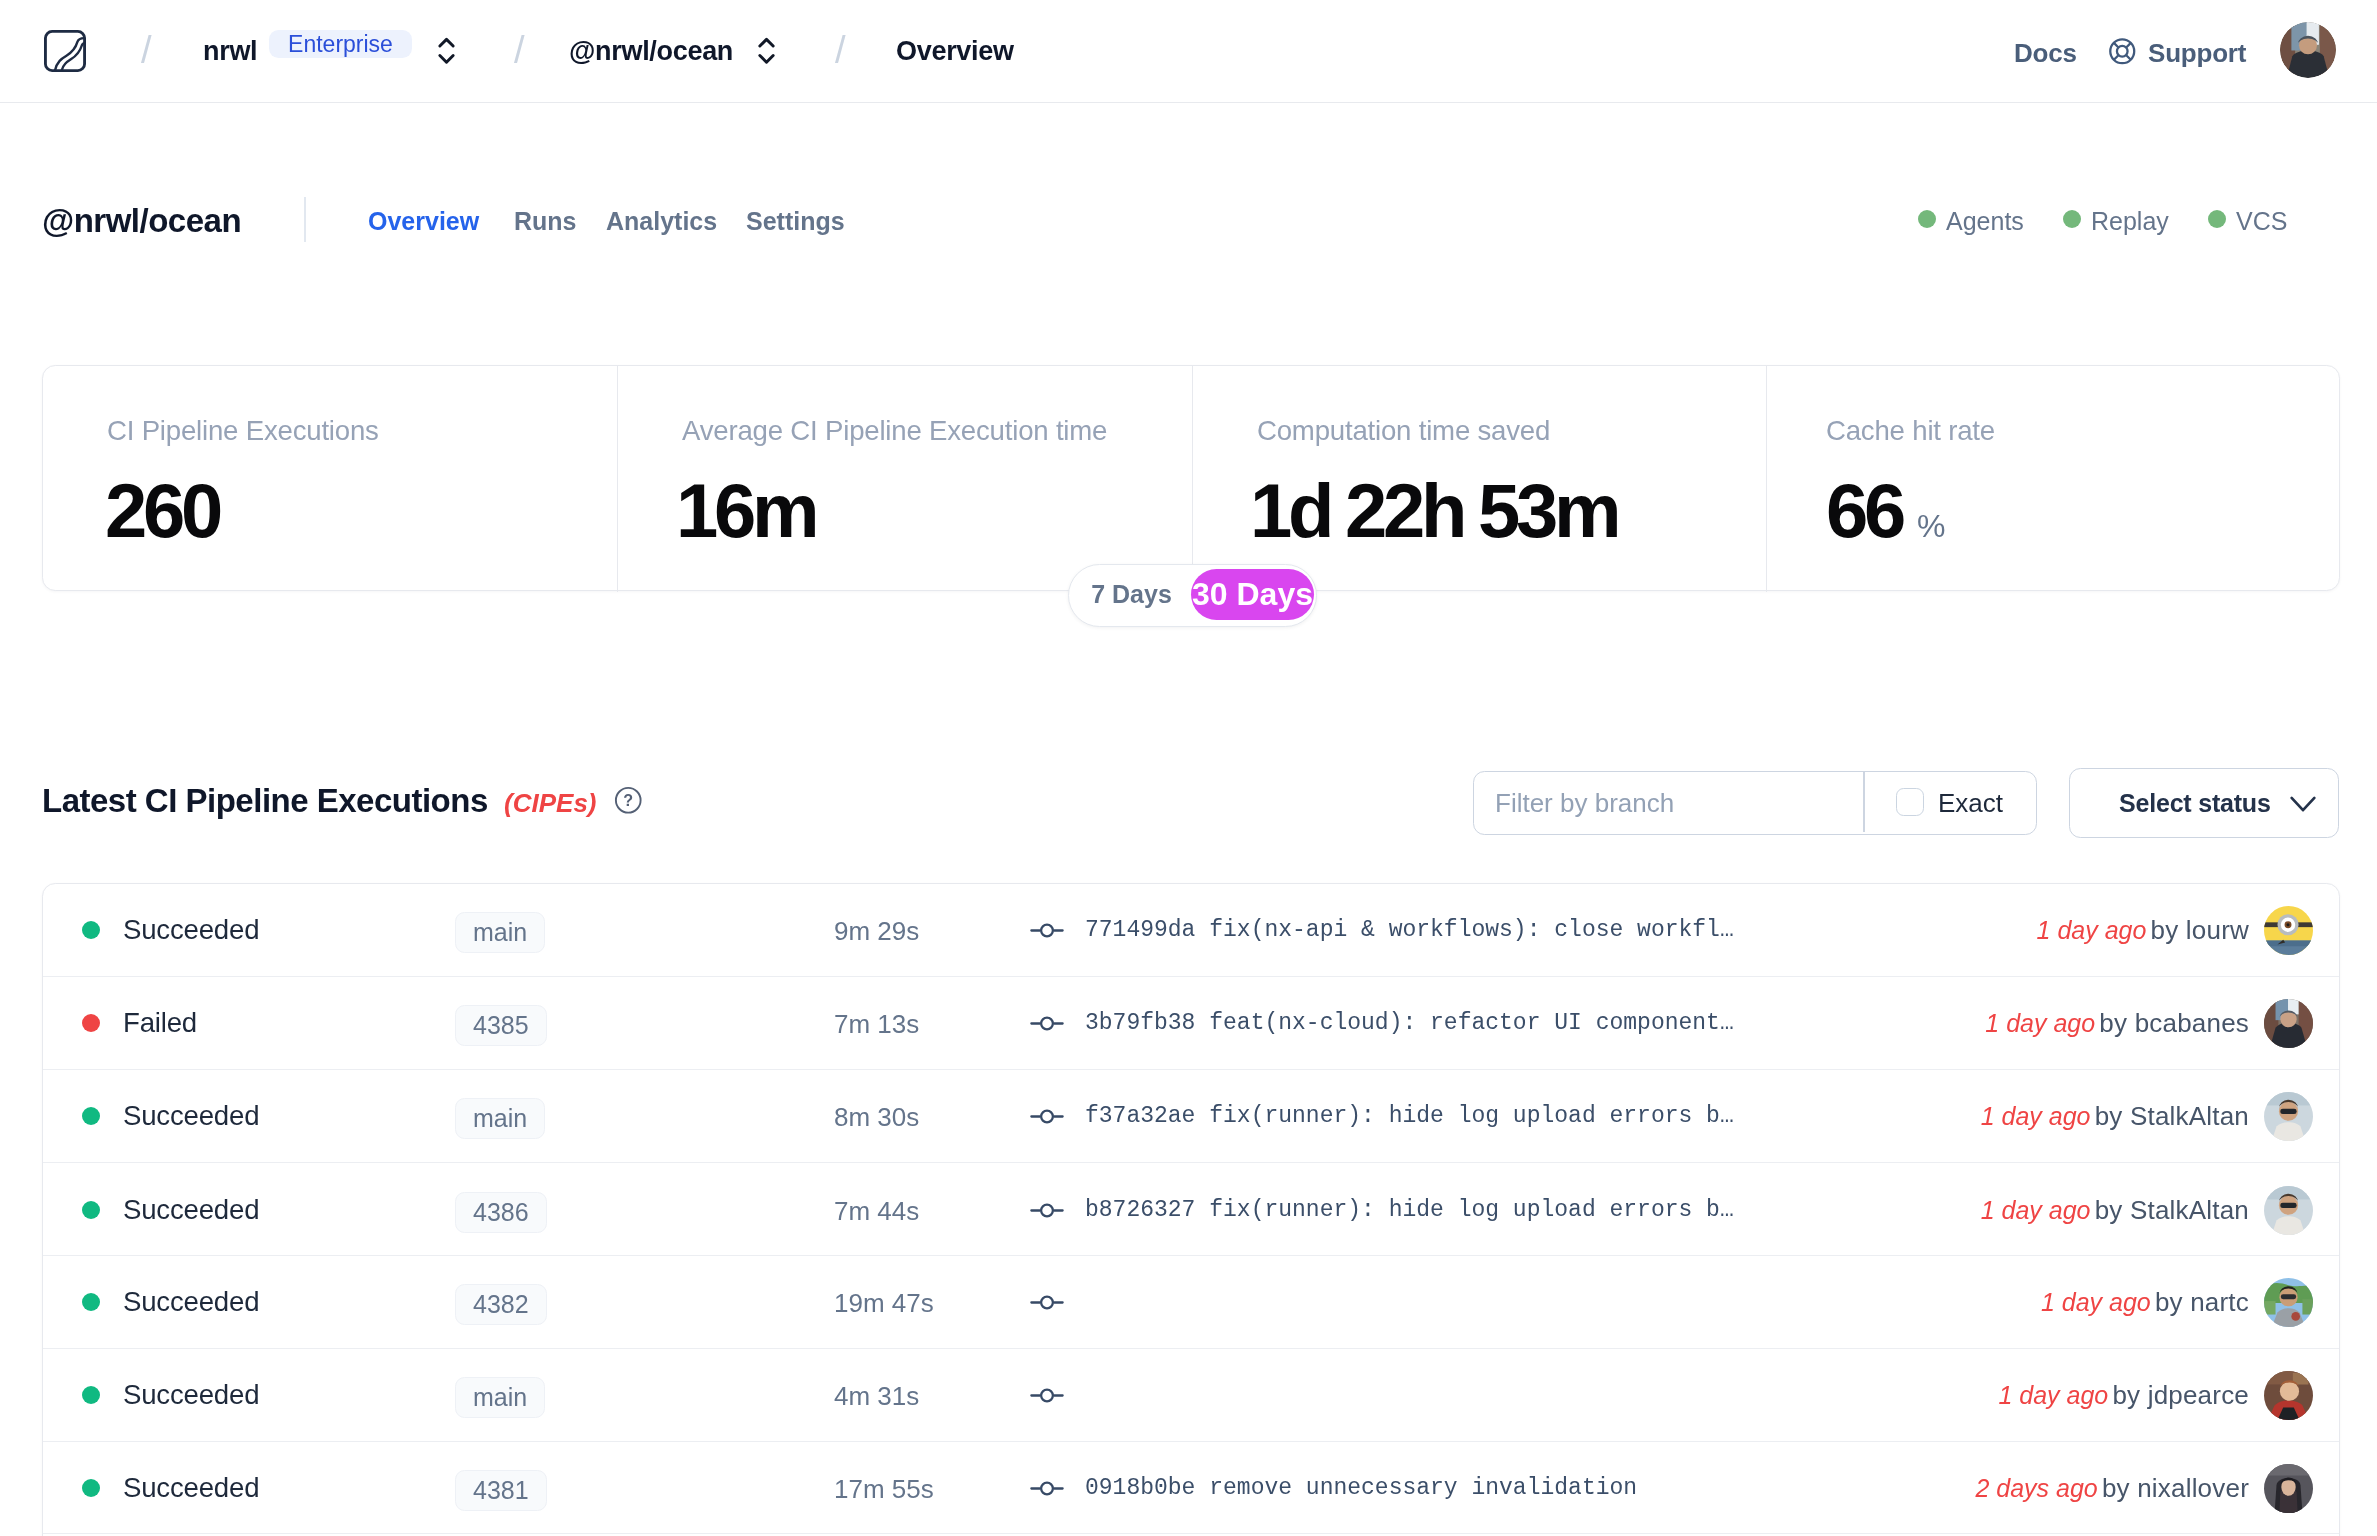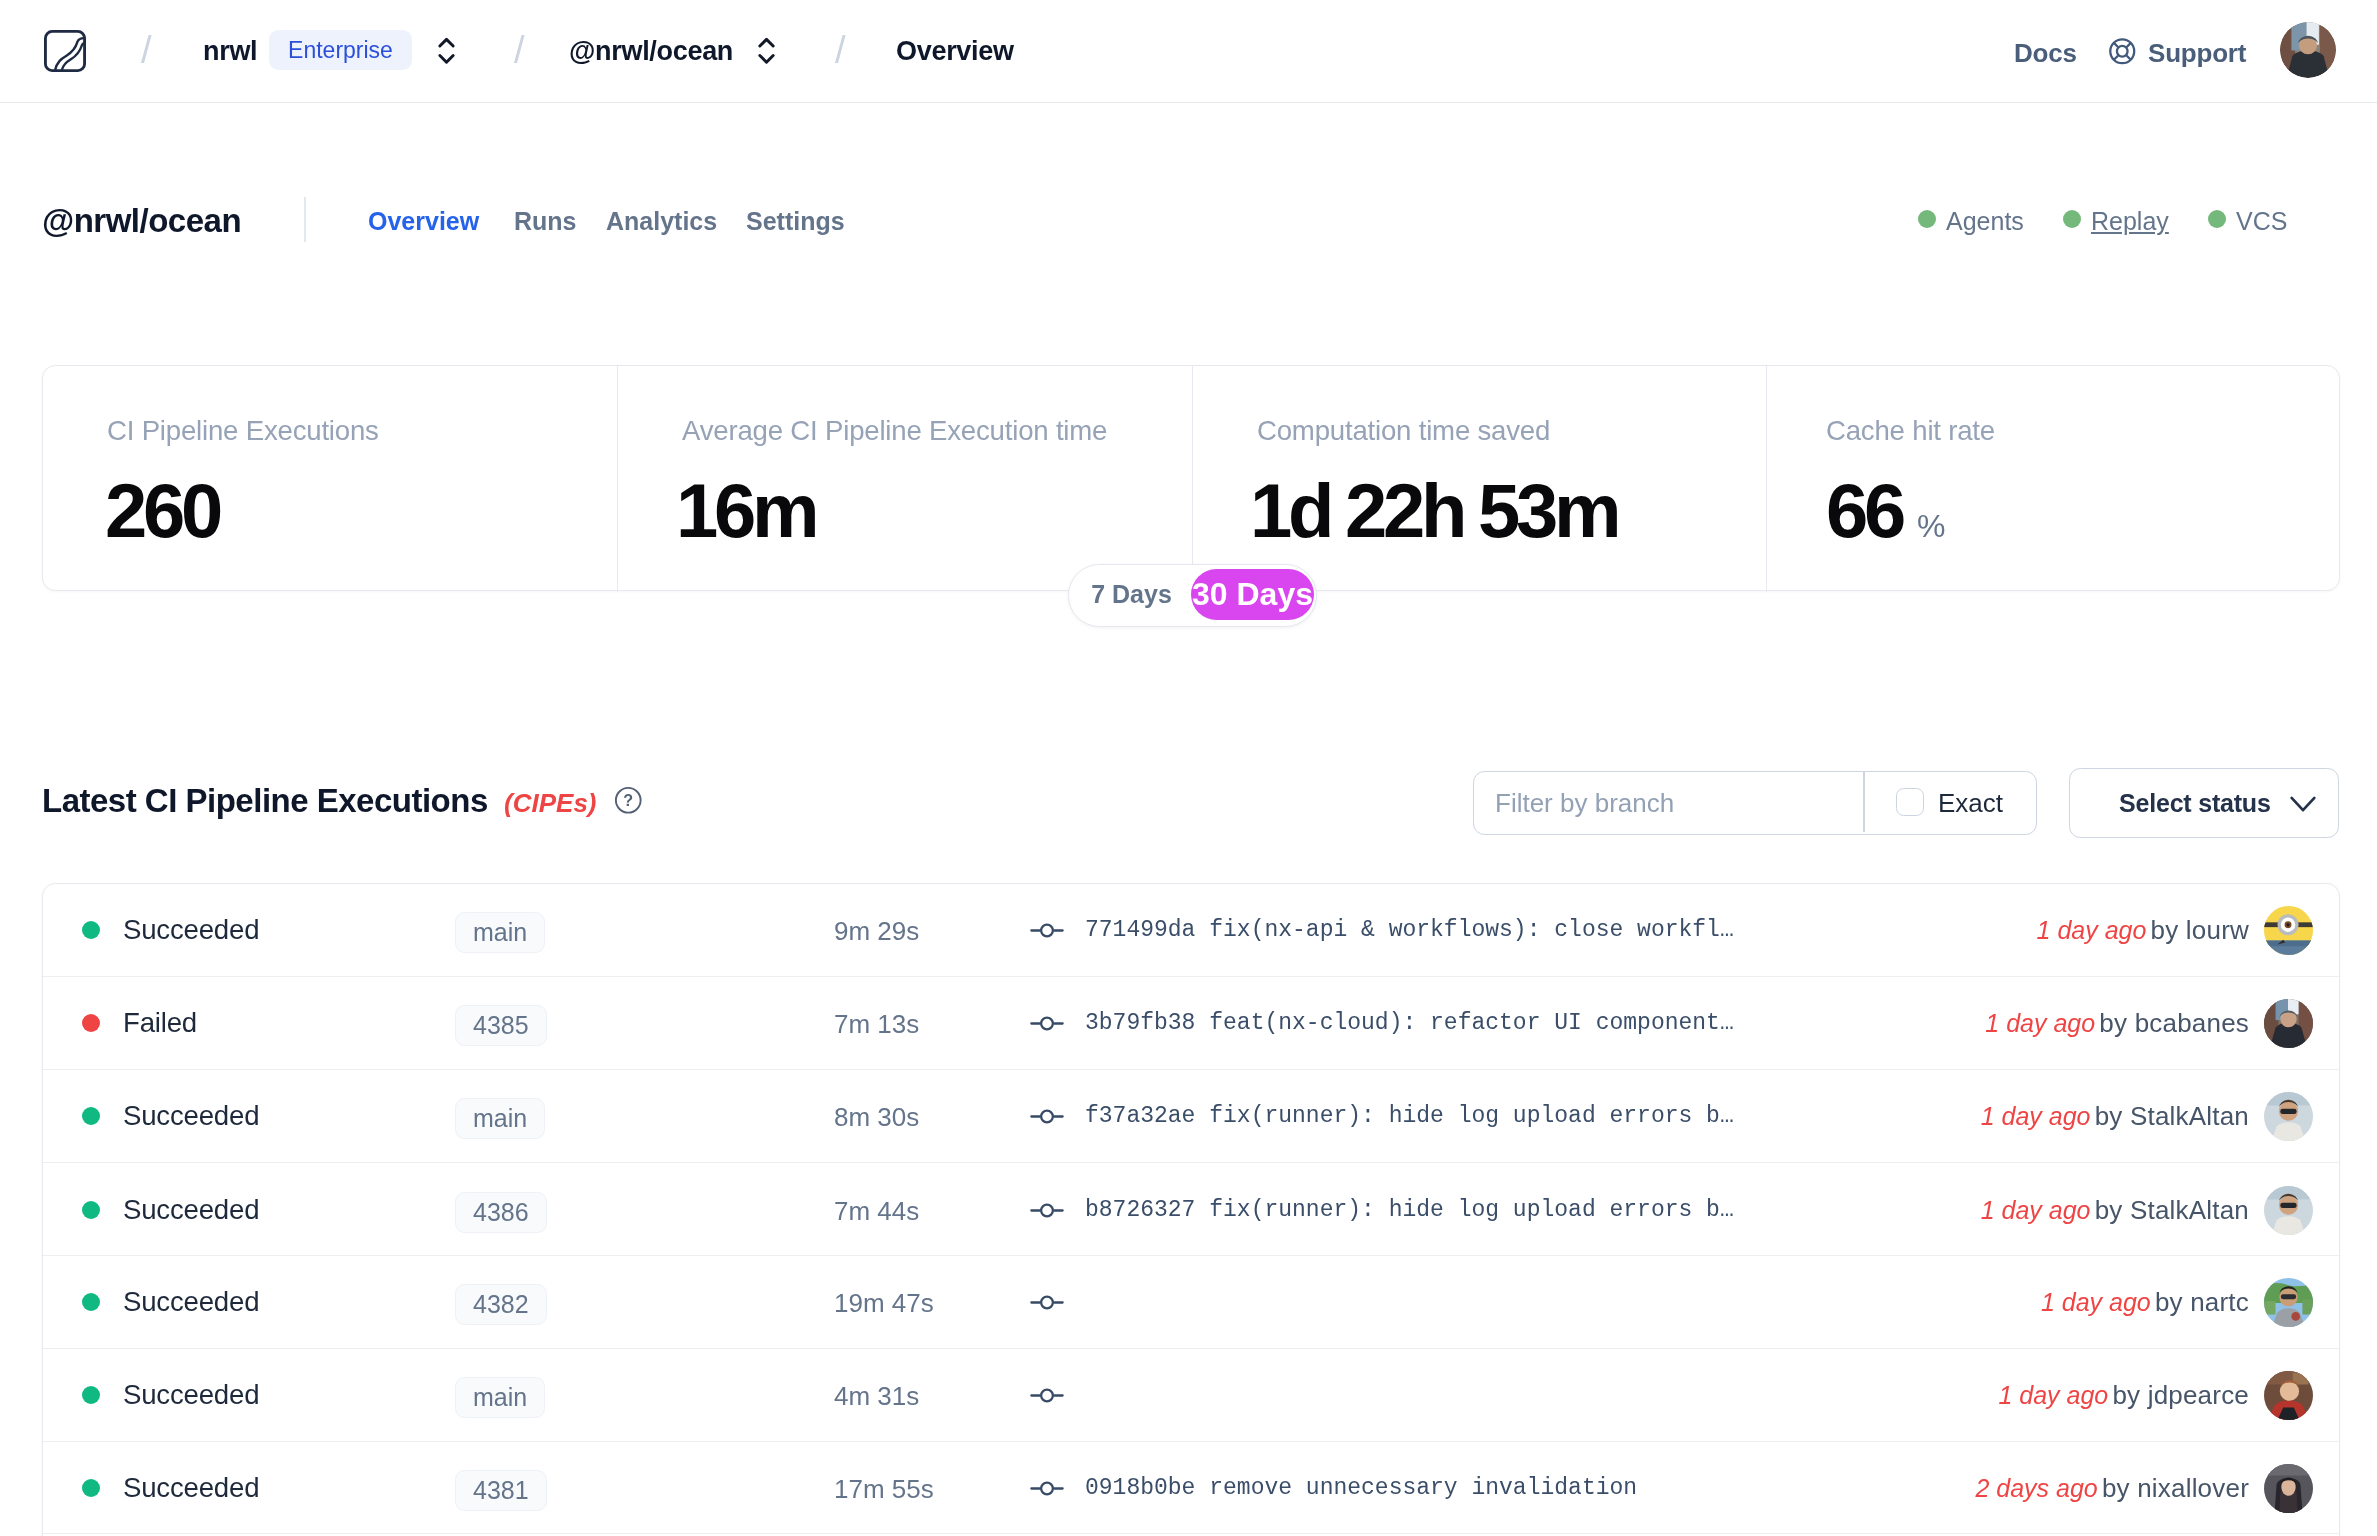--- a/index.html
+++ b/index.html
@@ -34,21 +34,21 @@
   <div class="abs" style="left:0;top:0;width:2378px;height:103px;border-bottom:1px solid #e8eaee;"></div>
 
   <svg class="abs" style="left:44px;top:29.5px;" width="42" height="42" viewBox="0 0 44 44" fill="none">
     <rect x="1.5" y="1.5" width="41" height="41" rx="7" stroke="#1e2b43" stroke-width="3"></rect>
     <path d="M11.5 42.5 C 13.5 33, 18.5 30, 23.5 27 C 30 23, 33 19.5, 35 12.5 C 35.8 10, 38 8.5, 42 8.5" stroke="#1e2b43" stroke-width="2.5" fill="none"></path>
     <path d="M18.5 42.5 C 20 36, 24 33.5, 28.5 30.5 C 34.5 26.5, 37.5 23, 39.5 16.5 C 40.2 14.5, 41.5 13.5, 43 13.5" stroke="#1e2b43" stroke-width="2.5" fill="none"></path>
   </svg>
 
   <div class="abs slash" style="left:141px;top:28.5px;">/</div>
   <div class="abs crumb" style="left:203px;top:36px;">nrwl</div>
-  <div class="abs" style="left:269px;top:30px;width:143px;height:40px;background:#edf2fd;border-radius:9.5px;
+  <div class="abs" style="left:269px;top:30px;width:143px;height:28px;background:#edf2fd;border-radius:9.5px;
        display:flex;align-items:center;justify-content:center;font-size:23px;font-weight:500;color:#2b4fd9;">Enterprise</div>
   <svg class="abs" style="left:437px;top:37px;" width="19" height="27.6" viewBox="0 0 20 29" fill="none" stroke="#111827" stroke-width="3.1" stroke-linecap="round" stroke-linejoin="round">
     <path d="M3 9.5 L10 2.5 L17 9.5"></path>
       <path d="M3 19.5 L10 26.5 L17 19.5"></path>
   </svg>
   <div class="abs slash" style="left:514px;top:28.5px;">/</div>
   <div class="abs crumb" style="left:569px;top:36px;">@nrwl/ocean</div>
   <svg class="abs" style="left:757px;top:37px;" width="19" height="27.6" viewBox="0 0 20 29" fill="none" stroke="#111827" stroke-width="3.1" stroke-linecap="round" stroke-linejoin="round">
     <path d="M3 9.5 L10 2.5 L17 9.5"></path>
       <path d="M3 19.5 L10 26.5 L17 19.5"></path>
@@ -85,21 +85,21 @@
   <div class="abs" style="left:42px;top:202px;font-size:33px;font-weight:700;letter-spacing:-0.5px;color:#0f172a;">@nrwl/ocean</div>
   <div class="abs" style="left:304px;top:197px;width:1.9px;height:45px;background:#e2e8f0;"></div>
   <div class="abs tab" style="left:368px;top:207px;color:#2563eb;">Overview</div>
   <div class="abs tab" style="left:514px;top:207px;">Runs</div>
   <div class="abs tab" style="left:606px;top:207px;">Analytics</div>
   <div class="abs tab" style="left:746px;top:207px;">Settings</div>
 
   <div class="abs dot-g" style="left:1918px;top:210px;"></div>
   <div class="abs statuslbl" style="left:1946px;top:207px;">Agents</div>
   <div class="abs dot-g" style="left:2063px;top:210px;"></div>
-  <div class="abs statuslbl" style="left:2091px;top:207px;text-decoration:underline;">Replay</div>
+  <div class="abs statuslbl" style="left:2091px;top:207px;">Replay</div>
   <div class="abs dot-g" style="left:2208px;top:210px;"></div>
   <div class="abs statuslbl" style="left:2236px;top:207px;">VCS</div>
 
   <div class="abs" style="left:42px;top:365px;width:2298px;height:226px;background:#fff;border:1px solid #e7e9ee;border-radius:13.3px;box-shadow:0 1px 2.9px rgba(15,23,42,0.04);">
     <div style="position:absolute;left:574px;top:0;width:1px;height:226px;background:#e7e9ee;"></div>
     <div style="position:absolute;left:1149px;top:0;width:1px;height:226px;background:#e7e9ee;"></div>
     <div style="position:absolute;left:1723px;top:0;width:1px;height:226px;background:#e7e9ee;"></div>
     <div class="abs card-lbl" style="left:64px;top:49px;">CI Pipeline Executions</div>
     <div class="abs card-num" style="left:62px;top:107px;">260</div>
     <div class="abs card-lbl" style="left:639px;top:49px;">Average CI Pipeline Execution time</div>

